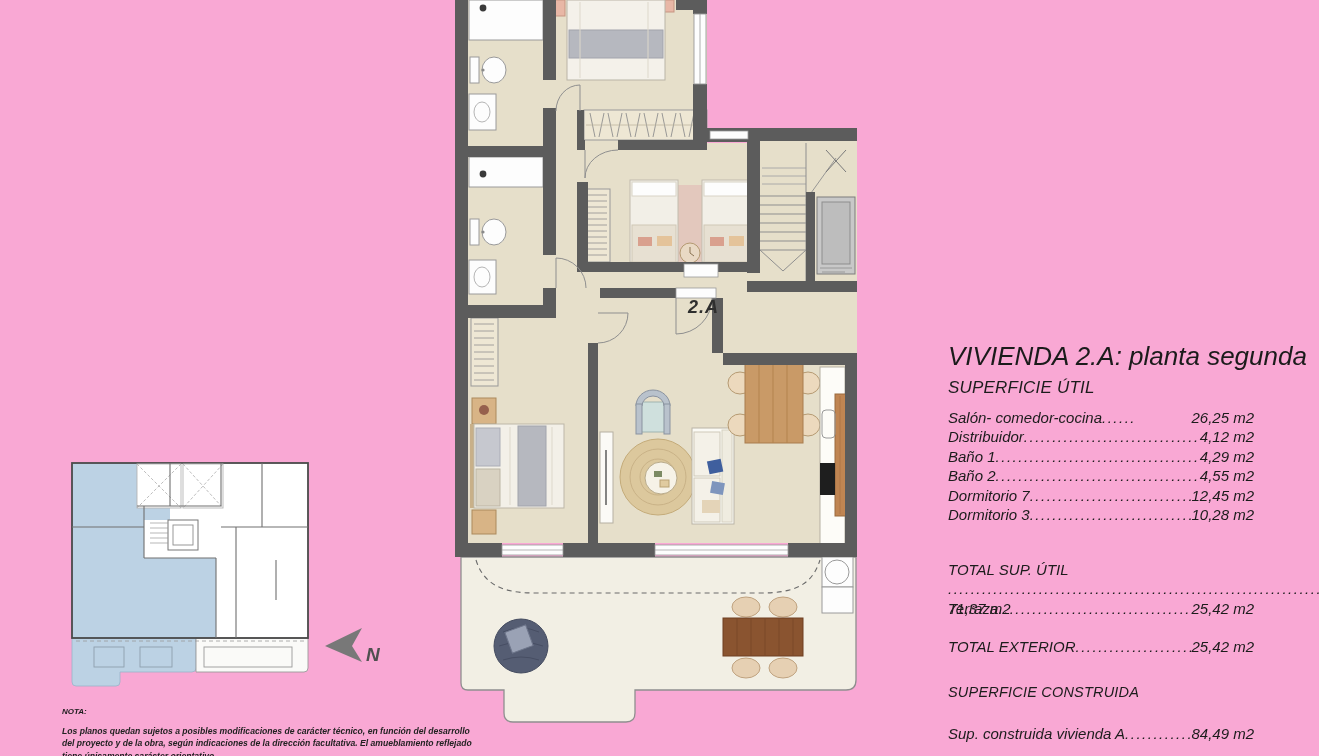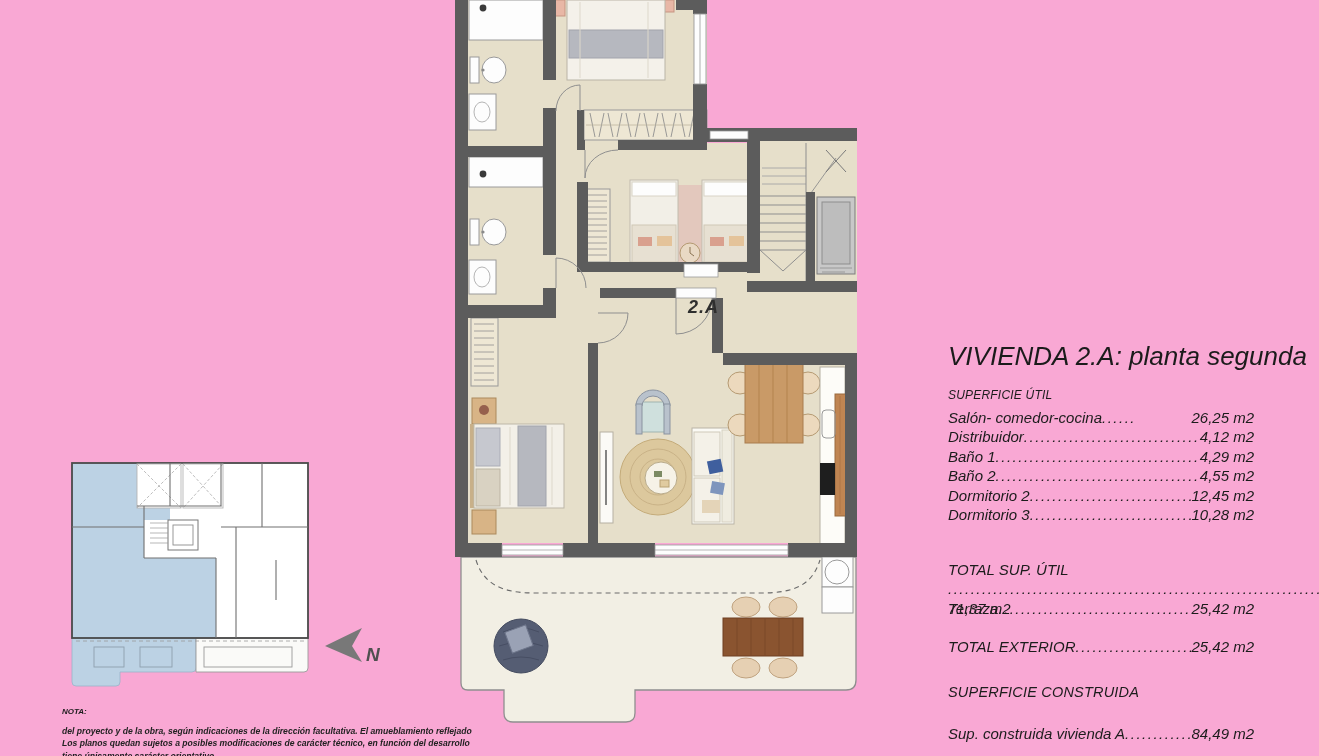--- a/index.html
+++ b/index.html
@@ -6,21 +6,21 @@
   #page{position:relative;width:1319px;height:756px;background:#f9a8d4;overflow:hidden;
         font-family:"Liberation Sans",sans-serif;color:#1c1c1c;font-style:italic;}
   #plan-svg{position:absolute;left:0;top:0;}
   .overlay-label{position:absolute;font-weight:700;color:#2e2e2e;}
   #unit-label{left:688px;top:297px;font-size:18px;letter-spacing:1px;}
   #north-label{left:366px;top:644px;font-size:19px;color:#4f4f4f;}
   
   #panel{position:absolute;left:948px;top:0;width:306px;}
   #panel .abs{position:absolute;left:0;width:306px;}
   #panel-title{top:341px;font-size:26px;line-height:30px;color:#1b1b1b;white-space:nowrap;}
-  #panel-sub1{top:388px;font-size:12px;font-weight:500;letter-spacing:.2px;}
+  #panel-sub1{top:378px;font-size:17px;font-weight:500;letter-spacing:.2px;}
   #rows{top:408px;}
   .srow{display:flex;align-items:baseline;font-size:15px;line-height:19.4px;white-space:nowrap;}
   .srow .dots{flex:1;overflow:hidden;letter-spacing:1.5px;}
   .srow .dots::before{content:"..................................................................";}
   .srow .val{text-align:center;}
   .srow .sp{width:56px;}
   .trow{font-size:15px;}
   #total-util{top:560px;flex-direction:column;}
   #terraza{top:599px;}
   #total-ext{top:637px;}
@@ -318,21 +318,21 @@
       <span>Baño 1</span>
       <span class="dots"></span>
       <span class="val">4,29 m2</span>
     </div>
     <div class="srow">
       <span>Baño 2</span>
       <span class="dots"></span>
       <span class="val">4,55 m2</span>
     </div>
     <div class="srow">
-      <span>Dormitorio 2</span>
+      <span>Dormitorio 7</span>
       <span class="dots"></span>
       <span class="val">12,45 m2</span>
     </div>
     <div class="srow">
       <span>Dormitorio 3</span>
       <span class="dots"></span>
       <span class="val">10,28 m2</span>
     </div>
   </div>
 
@@ -354,18 +354,18 @@
   <div class="abs" id="panel-sub2">SUPERFICIE CONSTRUIDA</div>
   <div class="abs srow trow" id="construida">
     <span>Sup. construida vivienda A</span>
     <span class="dots"></span>
     <span class="val">84,49 m2</span>
   </div>
 </div>
 
 <div id="note">
   <div id="note-heading">NOTA:</div>
+  <div class="note-line">Los planos quedan sujetos a posibles modificaciones de carácter técnico, en función del desarrollo</div>
   <div class="note-line">del proyecto y de la obra, según indicaciones de la dirección facultativa. El amueblamiento reflejado</div>
-  <div class="note-line">Los planos quedan sujetos a posibles modificaciones de carácter técnico, en función del desarrollo</div>
   <div class="note-line">tiene únicamente carácter orientativo.</div>
 </div>
 
 </div>
 
 </body></html>

